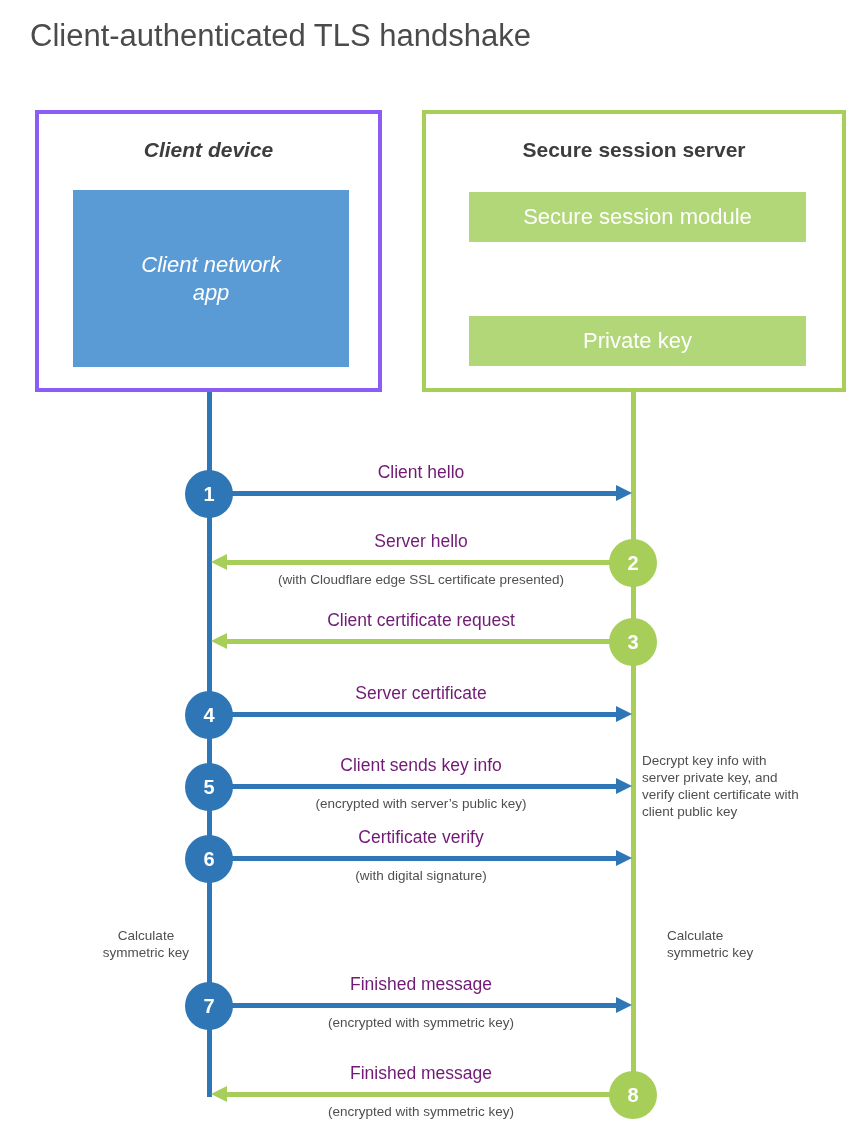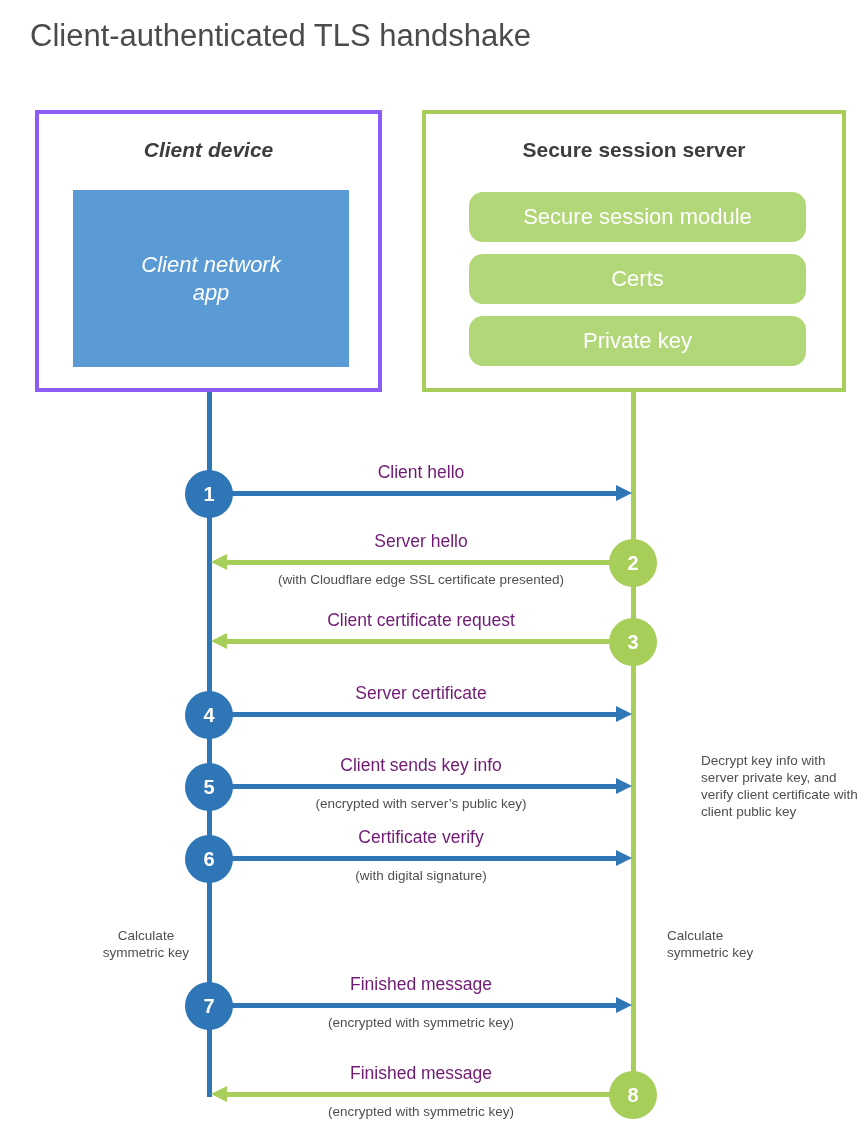--- a/index.html
+++ b/index.html
@@ -23,21 +23,21 @@
     font-size:21px; font-weight:bold; color:#3d3d3d;
   }
   .app-box {
     position:absolute; left:34px; top:76px; width:276px; height:177px;
     background:#5b9bd5; display:flex; align-items:center; justify-content:center;
     text-align:center;
   }
   .app-box span { color:#fff; font-size:22px; line-height:1.25; max-width:180px; }
   .server-bar {
     position:absolute; left:43px; width:337px; height:50px;
-    background:#b2d779; display:flex; align-items:center; justify-content:center;border-radius:14px;
+    background:#b2d779; display:flex; align-items:center; justify-content:center;
   }
   .server-bar span { color:#fff; font-size:22px; }
   
   .vline { position:absolute; width:5px; z-index:1; }
   
   .hline { position:absolute; height:5px; z-index:2; }
   .hline.blue  { background:#2e76b5; left:209px; width:408px; }
   .hline.green { background:#a6ce58; left:227px; width:406px; }
   .ahead { position:absolute; width:0; height:0; z-index:2;
            border-top:8px solid transparent; border-bottom:8px solid transparent; }
@@ -53,43 +53,40 @@
   .arrow-label {
     position:absolute; left:233px; width:376px; text-align:center;
     font-size:17.5px; color:#701a75; z-index:2;
   }
   .arrow-sub {
     position:absolute; left:233px; width:376px; text-align:center;
     font-size:13.5px; color:#4f4f4f; z-index:2;
   }
   
   .side-note { position:absolute; font-size:13.5px; line-height:17px; color:#4f4f4f; }
-  .note-decrypt { left:687px; top:752px; width:160px;margin-left:14px; }
+  .note-decrypt { left:628px; top:752px; width:160px;margin-left:14px; }
   .note-calc-left  { left:86px;  top:927px; width:120px; text-align:center; }
   .note-calc-right { left:667px; top:927px; width:120px; text-align:left; }
 </style>
 </head>
 <body>
 
 <h1 class="page-title">Client-authenticated TLS handshake</h1>
 
 <div class="device-box blue-box">
   <div class="box-title">Client device</div>
   <div class="app-box">
     <span>Client network app</span>
   </div>
 </div>
 
 <div class="device-box green-box">
   <div class="box-title">Secure session server</div>
   <div class="server-bar" style="top:78px">
     <span>Secure session module</span>
-  </div>
-  <div class="server-bar" style="top:140px">
-    <span>Certs</span>
   </div>
   <div class="server-bar" style="top:202px">
     <span>Private key</span>
   </div>
 </div>
 
 <div class="vline" style="left:207px;top:392px;height:705px;background:#2e76b5"></div>
 <div class="vline" style="left:631px;top:392px;height:703px;background:#a6ce58"></div>
 
 <div>

